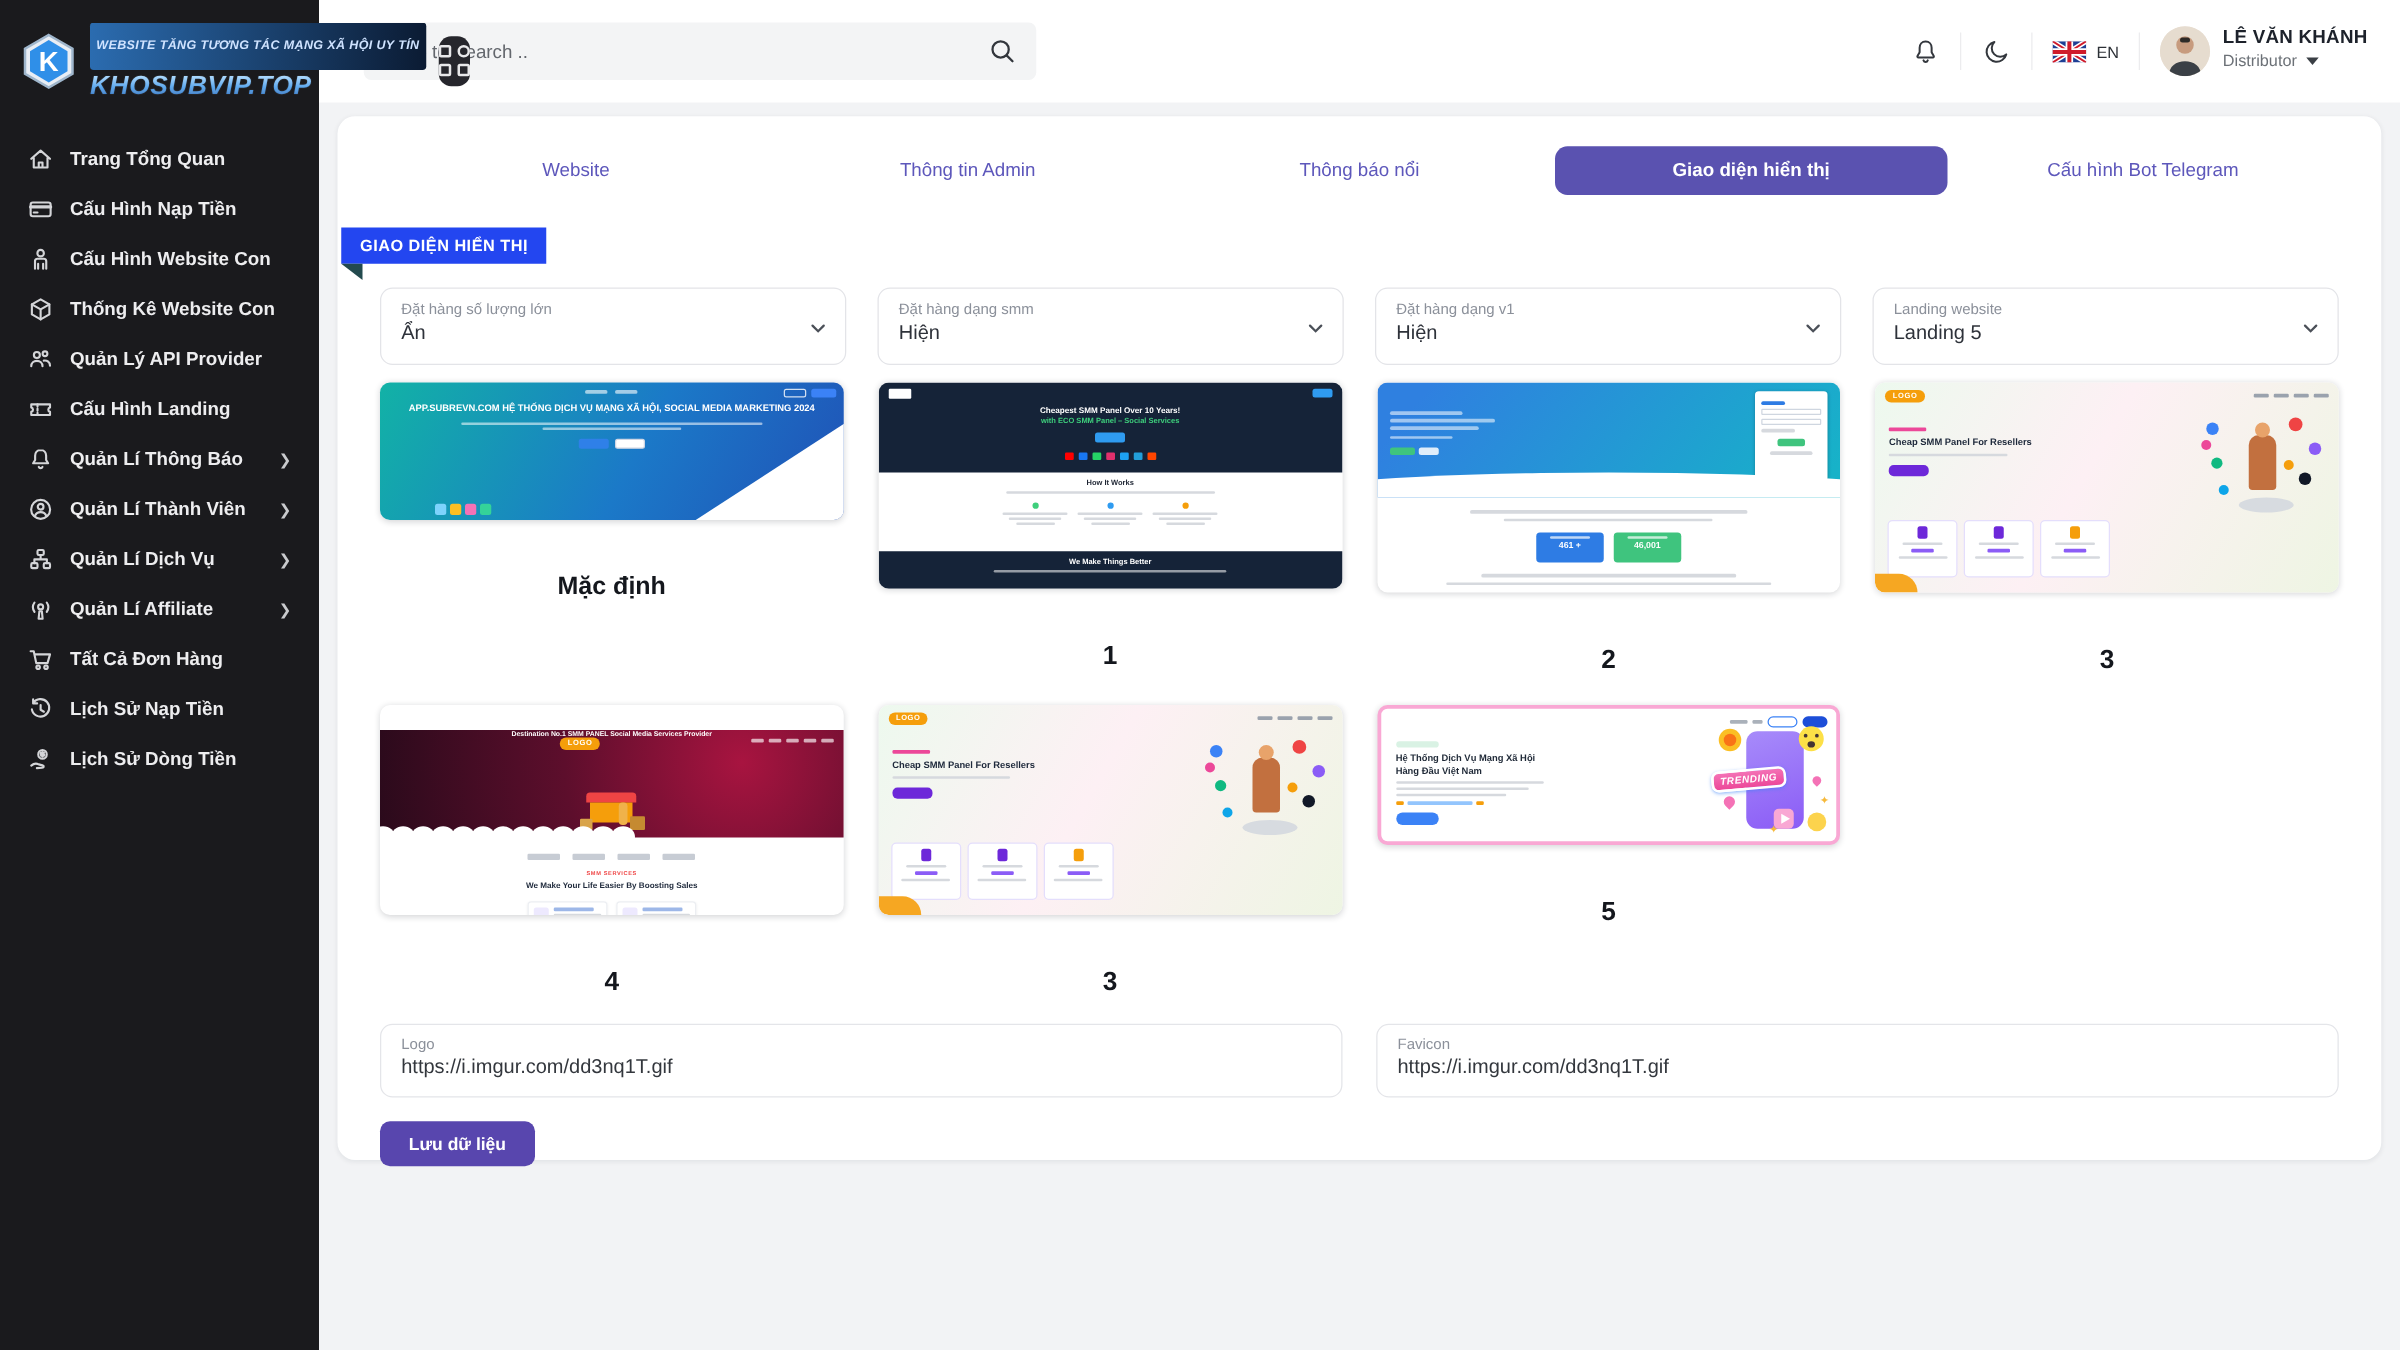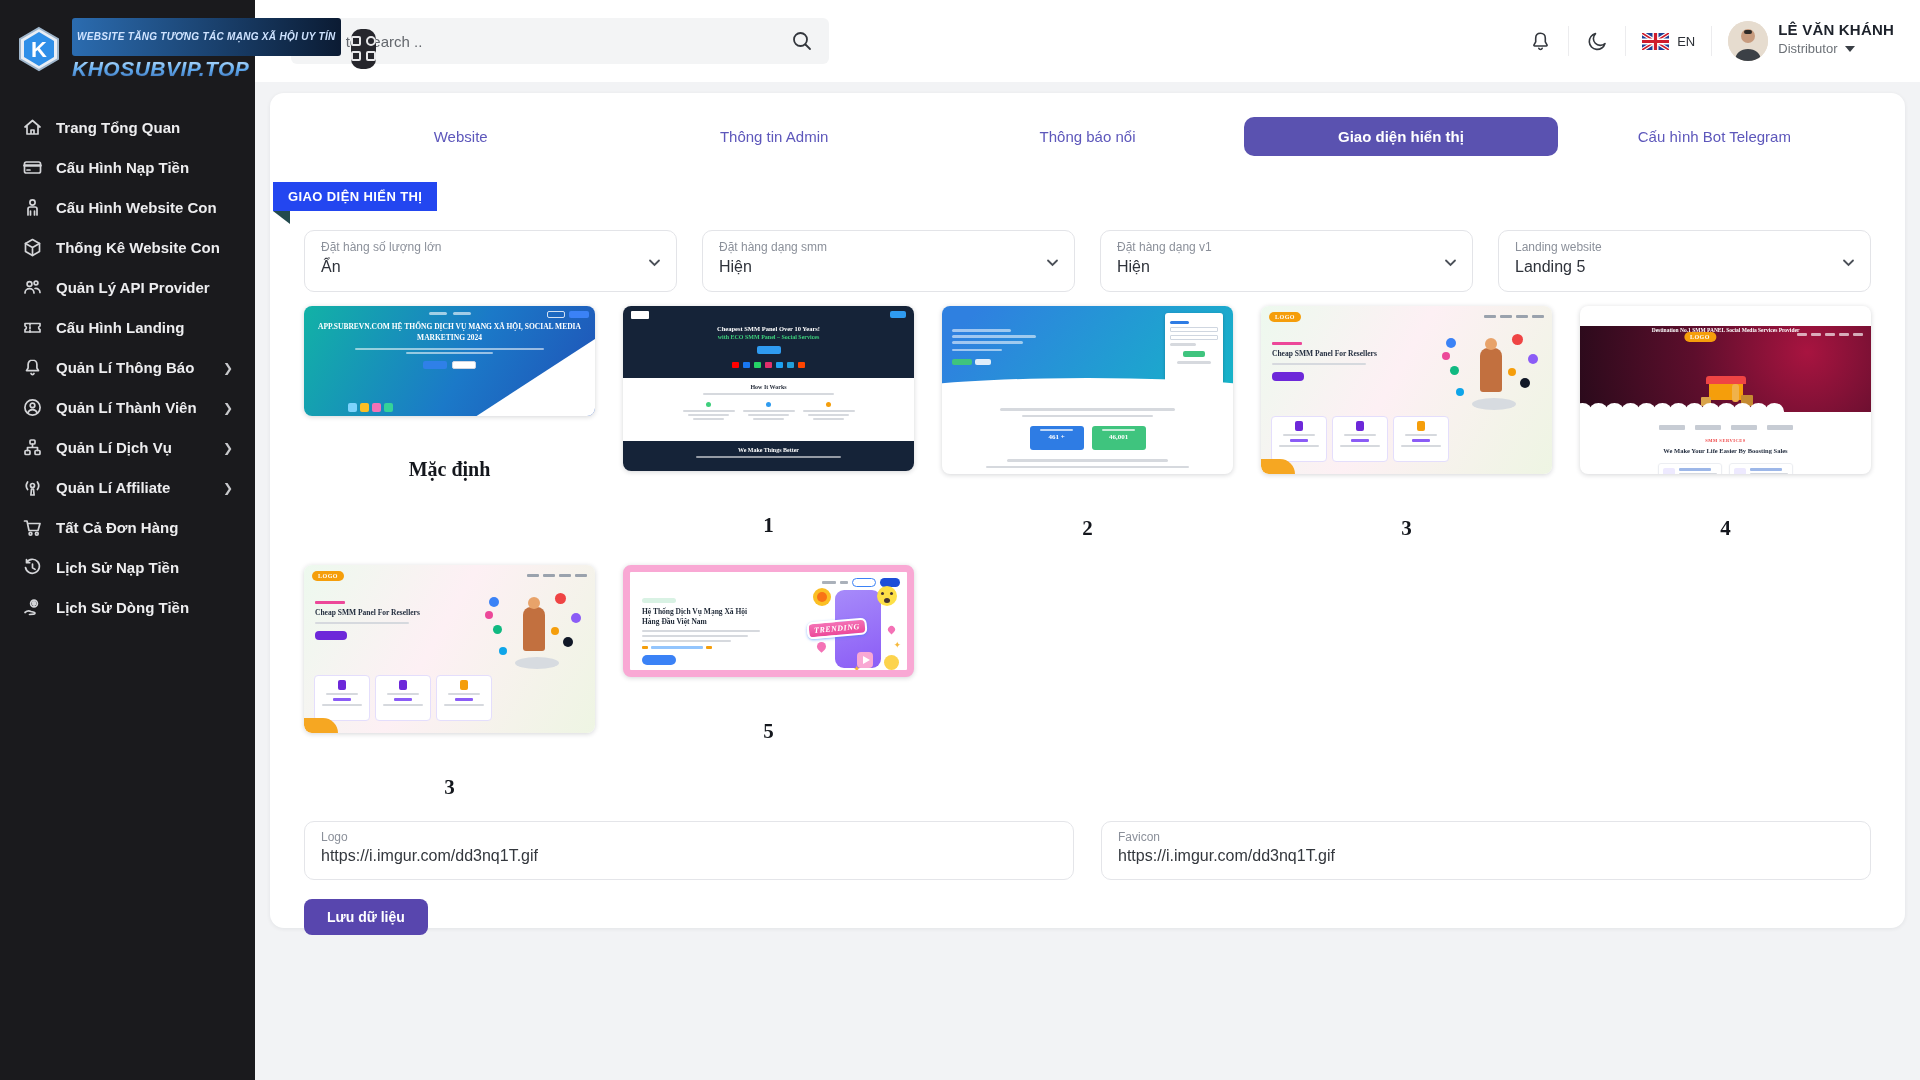--- a/index.html
+++ b/index.html
@@ -60,21 +60,21 @@
   .ribbon:after { content:""; position:absolute; left:0; bottom:-13px;
     border-top:13px solid #234a4e; border-left:17px solid transparent; }
 
   .selects { display:flex; gap:25px; margin-top:19px; }
   .select { flex:1; height:62px; border:1px solid #e3e4e8; border-radius:10px; padding:9px 16px; position:relative; cursor:pointer; background:#fff; }
   .select .lab { font-size:12px; color:#8b909a; }
   .select .val { font-size:16px; color:#2e323a; margin-top:4px; }
   .select .sv-chev { position:absolute; right:14px; top:24px; }
 
   
-  .tgrid { display:grid; grid-template-columns:repeat(5,1fr); column-gap:28px; row-gap:24px; margin-top:14px; align-items:start;font-family:Liberation Serif, serif; }
+  .tgrid { display:grid; grid-template-columns:repeat(4,1fr); column-gap:28px; row-gap:24px; margin-top:14px; align-items:start; }
   .tcell { display:flex; flex-direction:column; align-items:center; cursor:pointer; }
   .thumb { width:100%; border-radius:8px; box-shadow:0 1px 5px rgba(20,25,40,.18); overflow:hidden; position:relative; background:#fff; }
   .thumb-label { font-size:21px; font-weight:800; color:#14171d; margin-top:42px; text-align:center; }
   .bar { background:#d6d9de; border-radius:2px; }
   .wbar { background:rgba(255,255,255,.55); border-radius:2px; }
 
   
   .t-default { height:110px; background:linear-gradient(118deg,#12b2a6 0%,#1b79c8 55%,#2051b6 100%); }
   .t-default .wedge { position:absolute; right:-80px; bottom:-120px; width:260px; height:150px; background:#fff; transform:rotate(-33deg); }
   .t-default .nav { position:absolute; top:6px; left:0; right:0; display:flex; gap:6px; justify-content:center; padding:0; }
@@ -179,21 +179,21 @@
   .t-4 .red { color:#ef4444; font-size:4.5px; font-weight:800; text-align:center; margin-top:8px; letter-spacing:.5px; }
   .t-4 .mh { color:#1e293b; font-size:6.5px; font-weight:800; text-align:center; margin:3px 40px 0; line-height:1.4; }
   .t-4 .cards { display:flex; gap:7px; justify-content:center; margin-top:8px; }
   .t-4 .c4 { width:64px; height:26px; border:1px solid #eceef2; border-radius:3px; box-shadow:0 1px 2px rgba(0,0,0,.06); padding:4px; display:flex; gap:4px; }
   .t-4 .c4 .icb { width:12px; height:12px; background:#ede9fe; border-radius:2px; flex:0 0 auto; }
   .t-4 .c4 .tx { flex:1; }
   .t-4 .c4 .bl { height:3px; background:#9db7e8; border-radius:1px; width:85%; }
   .t-4 .c4 .bar { height:2px; margin-top:2px; }
 
   
-  .t-5 { height:112px; background:#fff; border:7px solid #f9a8d4; }
+  .t-5 { height:112px; background:#fff; border:3px solid #f9a8d4; }
   .t-5 .tnav { position:absolute; top:6px; right:7px; display:flex; gap:4px; align-items:center; }
   .t-5 .tnav .tx { width:14px; height:3px; background:#aab1ba; border-radius:1px; }
   .t-5 .pillo { width:24px; height:9px; border:1px solid #3b82f6; border-radius:5px; }
   .t-5 .pillf { width:20px; height:9px; background:#1d4ed8; border-radius:5px; }
   .t-5 .ltext { position:absolute; left:12px; top:26px; width:118px; }
   .t-5 .badge5 { width:34px; height:5px; background:#d9f2e4; border-radius:3px; }
   .t-5 .h5 { font-size:7.5px; font-weight:800; color:#1f2937; margin-top:4px; line-height:1.35; }
   .t-5 .ltext .bar { height:2px; margin-top:3px; }
   .t-5 .links { display:flex; gap:3px; margin-top:4px; align-items:center; }
   .t-5 .links i { height:3px; border-radius:1px; }

